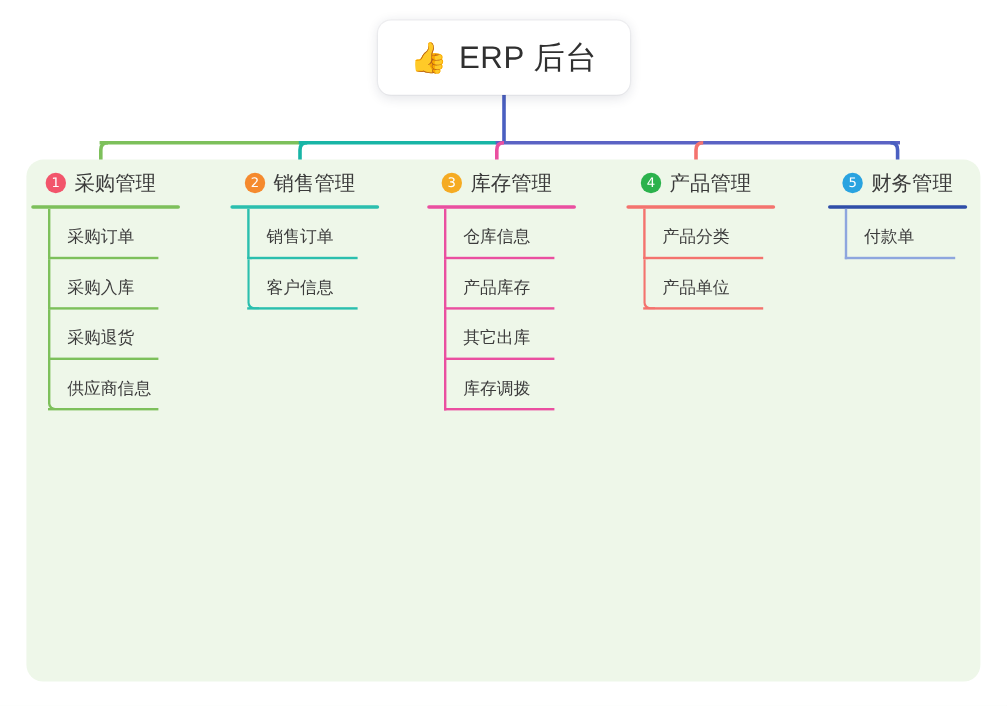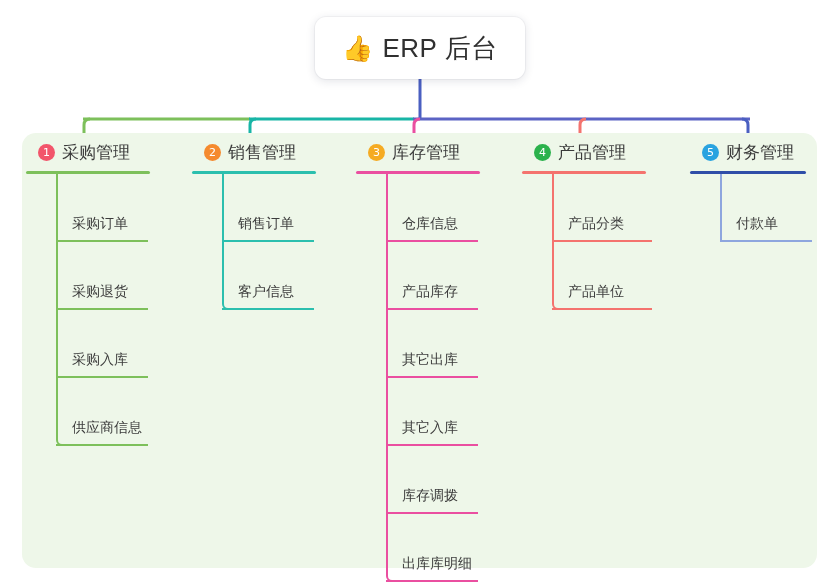--- a/index.html
+++ b/index.html
@@ -95,22 +95,21 @@
   .head-rule {
     height: 3px;
     border-radius: 2px;
     margin-left: 4px;
   }
 
   
   .leaves { position: relative; }
   .leaf {
     position: relative;
-    height: 68px;
-    margin-left: 16px;
+    height: 42px;
   }
   .leaf-label {
     position: absolute;
     left: 34px;
     bottom: 9px;
     font-size: 14px;
     color: #3c3c3c;
     white-space: nowrap;
   }
   .leaf-rule {
@@ -161,26 +160,26 @@
         </div>
         <div class="head-rule" style="width: 124px; background: rgb(125, 192, 91);"></div>
         <div class="leaves">
           <div class="leaf">
             <div class="leaf-stem" style="background: rgb(125, 192, 91);"></div>
             <span class="leaf-label">采购订单</span>
             <div class="leaf-rule" style="width: 92px; background: rgb(125, 192, 91);"></div>
           </div>
           <div class="leaf">
             <div class="leaf-stem" style="background: rgb(125, 192, 91);"></div>
+            <span class="leaf-label">采购入库</span>
+            <div class="leaf-rule" style="width: 92px; background: rgb(125, 192, 91);"></div>
+          </div>
+          <div class="leaf">
+            <div class="leaf-stem" style="background: rgb(125, 192, 91);"></div>
             <span class="leaf-label">采购退货</span>
-            <div class="leaf-rule" style="width: 92px; background: rgb(125, 192, 91);"></div>
-          </div>
-          <div class="leaf">
-            <div class="leaf-stem" style="background: rgb(125, 192, 91);"></div>
-            <span class="leaf-label">采购入库</span>
             <div class="leaf-rule" style="width: 92px; background: rgb(125, 192, 91);"></div>
           </div>
           <div class="leaf">
             <div class="leaf-stem" style="border-left: 2px solid rgb(125, 192, 91); border-bottom: 2px solid rgb(125, 192, 91); border-bottom-left-radius: 6px; width: 10px; background: transparent;"></div>
             <span class="leaf-label">供应商信息</span>
             <div class="leaf-rule" style="width: 92px; background: rgb(125, 192, 91);"></div>
           </div>
         </div>
       </div>
       <div class="column" style="left: 188px;">
@@ -219,31 +218,21 @@
             <span class="leaf-label">产品库存</span>
             <div class="leaf-rule" style="width: 92px; background: rgb(234, 79, 160);"></div>
           </div>
           <div class="leaf">
             <div class="leaf-stem" style="background: rgb(234, 79, 160);"></div>
             <span class="leaf-label">其它出库</span>
             <div class="leaf-rule" style="width: 92px; background: rgb(234, 79, 160);"></div>
           </div>
           <div class="leaf">
             <div class="leaf-stem" style="background: rgb(234, 79, 160);"></div>
-            <span class="leaf-label">其它入库</span>
-            <div class="leaf-rule" style="width: 92px; background: rgb(234, 79, 160);"></div>
-          </div>
-          <div class="leaf">
-            <div class="leaf-stem" style="background: rgb(234, 79, 160);"></div>
             <span class="leaf-label">库存调拨</span>
-            <div class="leaf-rule" style="width: 92px; background: rgb(234, 79, 160);"></div>
-          </div>
-          <div class="leaf">
-            <div class="leaf-stem" style="border-left: 2px solid rgb(234, 79, 160); border-bottom: 2px solid rgb(234, 79, 160); border-bottom-left-radius: 6px; width: 10px; background: transparent;"></div>
-            <span class="leaf-label">出库库明细</span>
             <div class="leaf-rule" style="width: 92px; background: rgb(234, 79, 160);"></div>
           </div>
         </div>
       </div>
       <div class="column" style="left: 518px;">
         <div class="col-head">
           <span class="badge" style="background: rgb(43, 178, 76);">4</span>
           <span class="col-title">产品管理</span>
         </div>
         <div class="head-rule" style="width: 124px; background: rgb(244, 115, 110);"></div>

